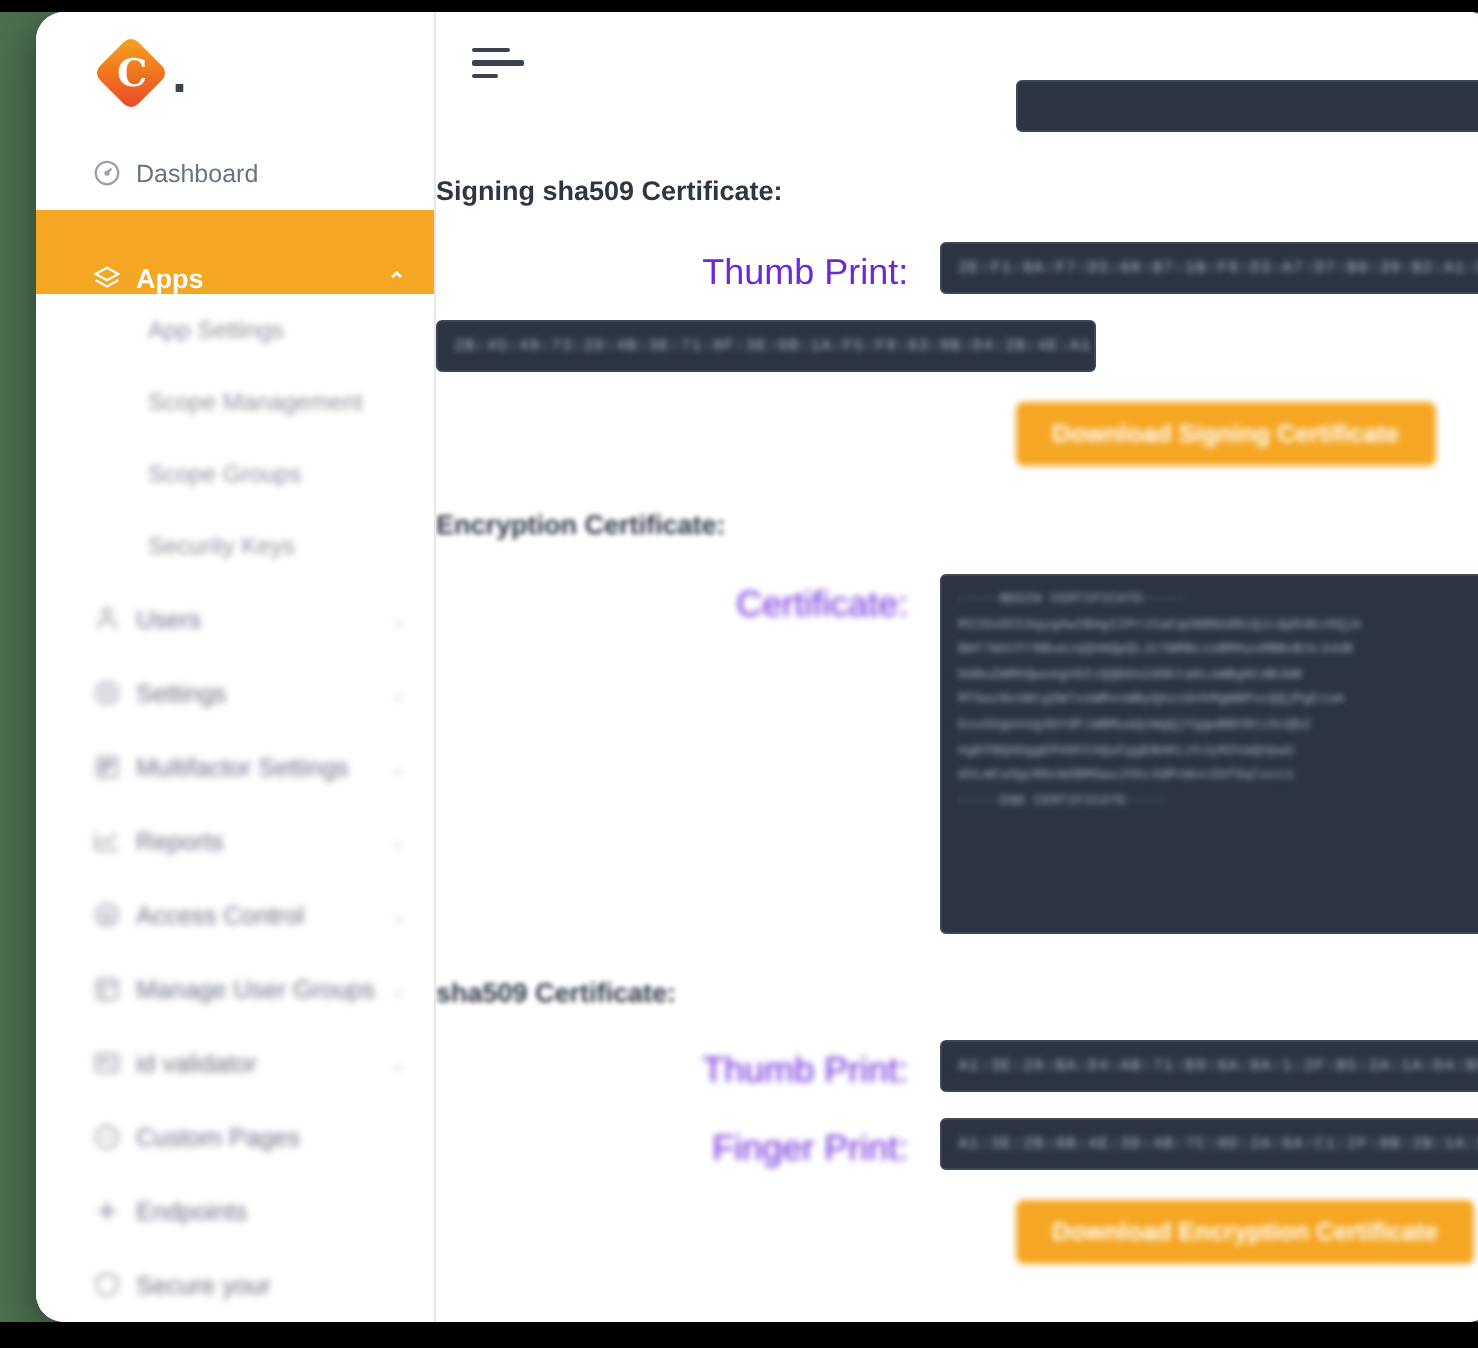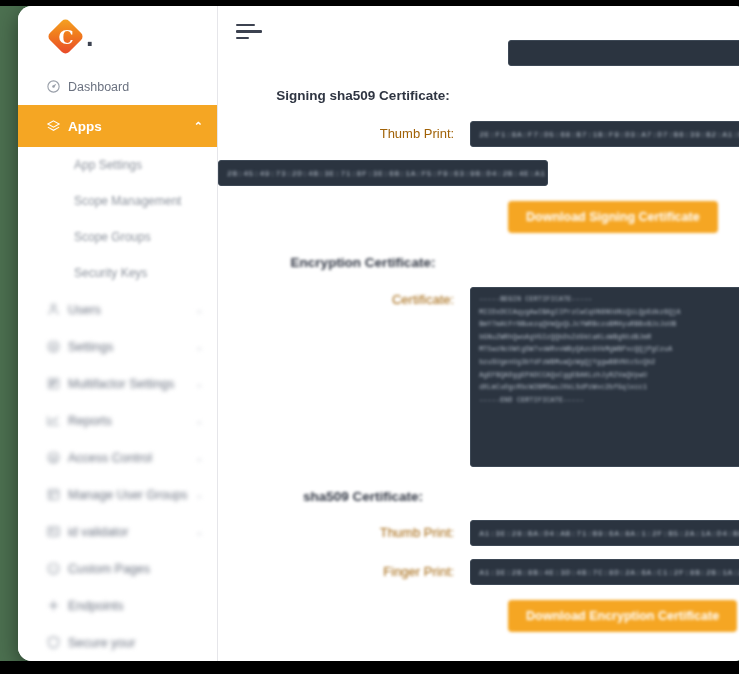--- a/index.html
+++ b/index.html
@@ -108,20 +108,21 @@
     font-size: 9px;
     color: #b6bcc6;
     flex: none;
   }
   .nav-item.active {
     background: #f5a623;
     color: #ffffff;
     height: 42px;
     font-weight: bold;
     font-size: 13.5px;
+    align-items: flex-end;
   }
   .nav-item.active .nav-ico { color: #ffffff; }
   .nav-item.active .chev { color: #ffffff; font-size: 11px; }
 
   .sub-item {
     height: 36px;
     display: flex;
     align-items: center;
     padding-left: 56px;
     font-size: 12px;
@@ -166,36 +167,36 @@
     height: 603px;
     padding: 0 0 0 0;
     background: #ffffff;
   }
 
   
   .sec-title {
     font-size: 13.5px;
     font-weight: bold;
     color: #2f3542;
-    text-align: center;
+    text-align: left;
     width: 290px;
     margin-left: 0;
   }
   .sec-title.blurred { filter: blur(1.4px); }
 
   .form-row {
     display: flex;
     align-items: flex-start;
   }
   .form-label {
     width: 290px;
     text-align: right;
     padding-right: 16px;
-    font-size: 13px;
-    color: #a16207;
+    font-size: 18px;
+    color: #6d28d9;
     padding-top: 5px;
   }
   .form-label.blurred { filter: blur(1.5px); }
 
   .dark-field {
     background: #2b3440;
     border: 1px solid #3d4855;
     border-radius: 3px;
     height: 26px;
     width: 330px;

